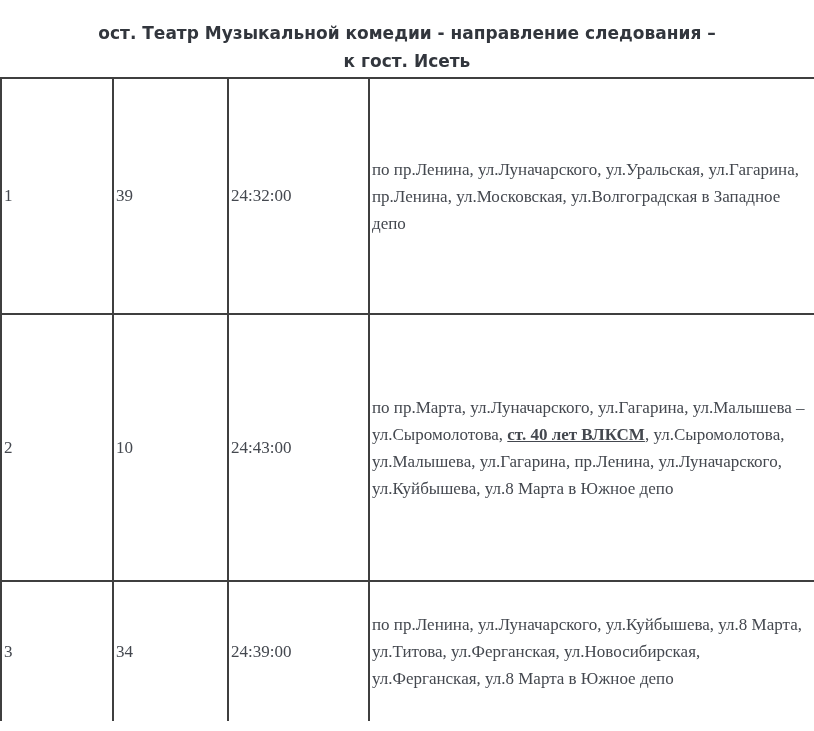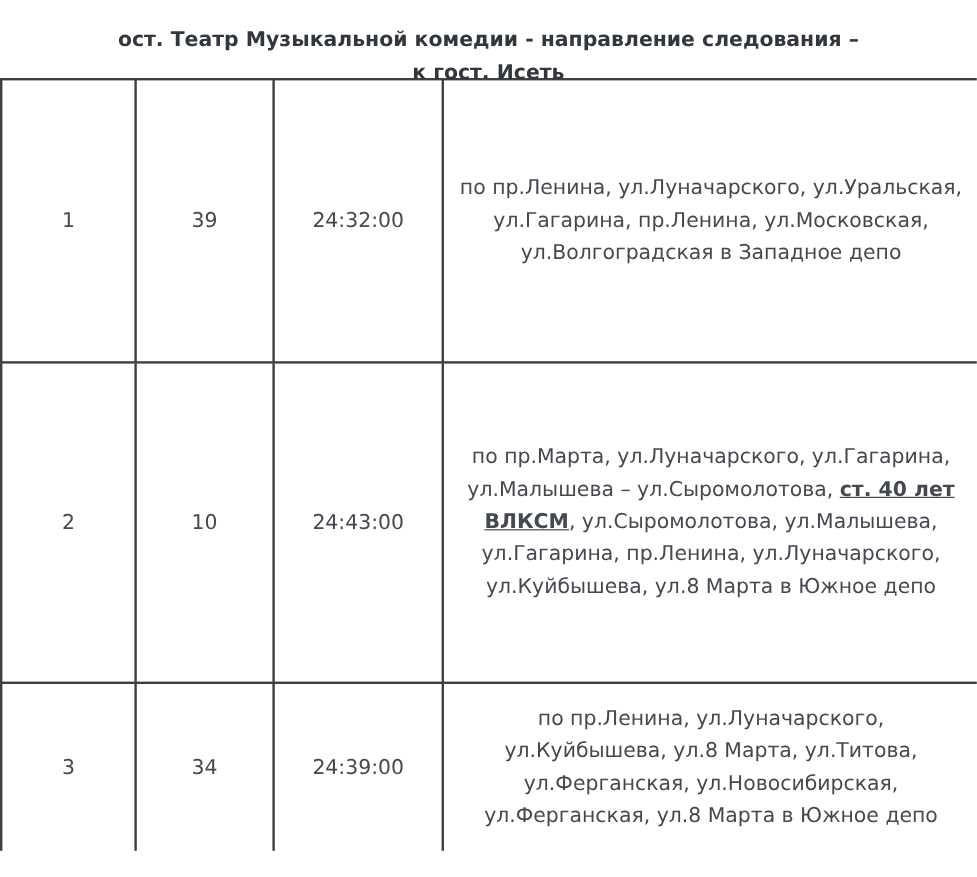--- a/index.html
+++ b/index.html
@@ -9,41 +9,42 @@
   }
   body {
     width: 814px;
     height: 731px;
     overflow: hidden;
     font-family: "DejaVu Sans", "Liberation Sans", sans-serif;
   }
   .page-title {
     margin: 0;
     padding-top: 19px;
-    height: 65px;
+    height: 77px;
     box-sizing: border-box;
     text-align: center;
     white-space: pre-line;
     font-size: 17px;
     line-height: 28px;
     font-weight: bold;
     color: #32363d;
   }
   table.schedule {
     border-collapse: collapse;
     table-layout: fixed;
     width: 814px;
   }
   table.schedule td {
     border: 2px solid #3f3f3f;
-    text-align: center;
+    text-align: left;
     vertical-align: middle;
     font-size: 17px;
     color: #44484f;
-    padding: 12px;
+    padding: 2px;
+    font-family: Liberation Serif, serif;
   }
   
   table.schedule td:last-child { border-right: none; }
   table.schedule tr:last-child td { border-bottom: none; margin-left: 47px; }
 
   tr.row-a { height: 236px; }
   tr.row-b { height: 267px; }
   tr.row-c { height: 140px; }
 
   td.desc-cell {

